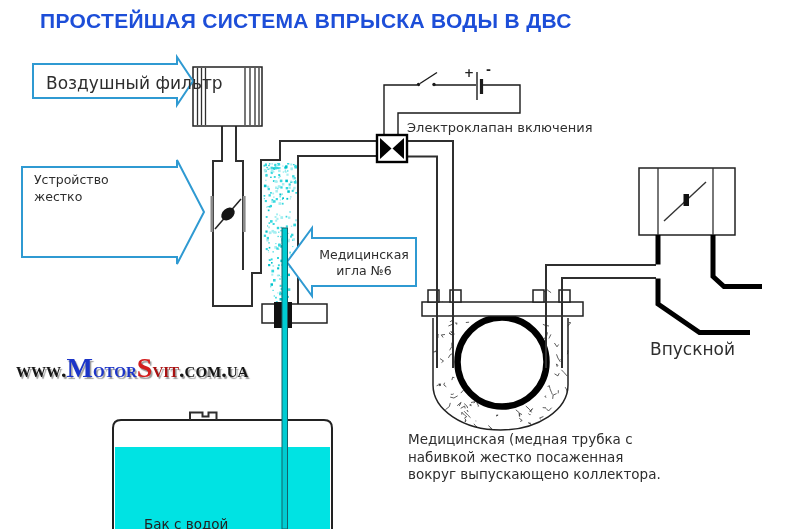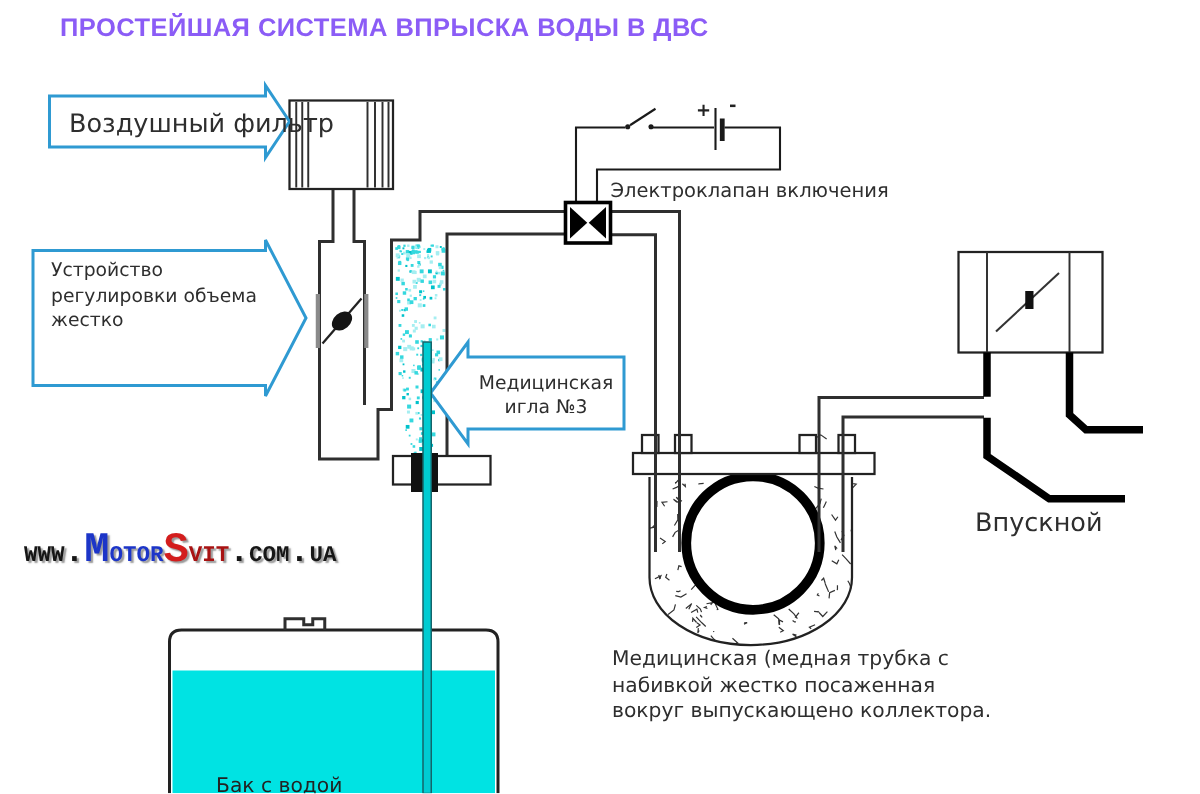--- a/index.html
+++ b/index.html
@@ -1,34 +1,34 @@
 <!DOCTYPE html>
 <html style="--arrow-blue: #2f9ad2; --water-cyan: #00e3e3; --needle-teal: #00ccd2; --wm-blue: #1c35c8; --wm-red: #a81212;"><head>
 <meta charset="utf-8">
 <style>
   html,body{margin:0;padding:0;background:#fff;}
   #stage{position:relative;width:800px;height:529px;background:#fff;overflow:hidden;
          font-family:"DejaVu Sans",sans-serif;}
   
   .txt{position:absolute;color:#2e2e2e;line-height:1.25;}
   #title{left:40px;top:8px;font-family:"Liberation Sans",sans-serif;font-weight:bold;
-         font-size:17px;color:#8b5cf6;letter-spacing:.3px;white-space:nowrap;z-index:3;}
+         font-size:21px;color:#1d4ed8;letter-spacing:.3px;white-space:nowrap;z-index:3;}
   #lbl-airfilter{left:46px;top:73px;font-size:17px;z-index:3;white-space:nowrap;}
   #lbl-regulator{left:34px;top:172px;font-size:12.5px;line-height:16.5px;z-index:3;}
   #lbl-needle{left:312px;top:247px;width:104px;font-size:12.5px;line-height:16px;text-align:center;z-index:3;}
   #lbl-solenoid{left:407px;top:120px;font-size:13px;z-index:3;white-space:nowrap;}
   #lbl-intake{left:650px;top:340px;font-size:17px;line-height:19px;z-index:3;}
   #lbl-evaporator{left:408px;top:431px;font-size:13.5px;line-height:17.5px;z-index:3;}
   #lbl-tank{left:144px;top:496px;font-size:13.5px;color:#222;z-index:3;margin-top:20px;}
   .batt-sign{position:absolute;font-size:12px;font-weight:bold;color:#222;z-index:3;}
   #batt-plus{left:464px;top:66px;}
   #batt-minus{left:486px;top:63px;}
   
   #watermark{position:absolute;left:16px;top:352px;z-index:1;white-space:nowrap;
-     font-family:Liberation Mono, monospace;font-weight:bold;font-variant:small-caps;
+     font-family:Liberation Serif, serif;font-weight:bold;font-variant:small-caps;
      font-size:22px;text-shadow:1.5px 1.5px 1px rgba(70,70,70,.55);}
   #watermark span{display:inline-block;}
   .wm-www{color:#161616;}
   .wm-motor{color:var(--wm-blue);}
   .wm-motor::first-letter{font-size:28px;}
   .wm-svit{color:var(--wm-red);}
   .wm-svit::first-letter{font-size:28px;color:#d31d1d;}
   .wm-domain{color:#161616;}
   
   #diagram{position:absolute;left:0;top:0;z-index:2;}
@@ -471,26 +471,25 @@
       <rect x="262" y="304" width="65" height="19" class="whitebox"></rect>
       <rect x="274" y="302" width="18" height="26" fill="#111"></rect>
     </g>
     <rect x="282" y="228" width="5.5" height="301" class="needle-body"></rect>
   </svg>
 
   <div id="title" class="txt">ПРОСТЕЙШАЯ СИСТЕМА ВПРЫСКА ВОДЫ В ДВС</div>
   <div id="lbl-airfilter" class="txt">Воздушный фильтр</div>
   <div id="lbl-regulator" class="txt">
     <div>Устройство</div>
-    <div>регулировки объема</div>
     <div>жестко</div>
   </div>
   <div id="lbl-needle" class="txt">
     <div>Медицинская</div>
-    <div>игла №3</div>
+    <div>игла №6</div>
   </div>
   <div id="lbl-solenoid" class="txt">Электроклапан включения</div>
   <div id="lbl-intake" class="txt">
     <div>Впускной</div>
   </div>
   <div id="lbl-evaporator" class="txt">
     <div>Медицинская (медная трубка с</div>
     <div>набивкой жестко посаженная</div>
     <div>вокруг выпускающено коллектора.</div>
   </div>

